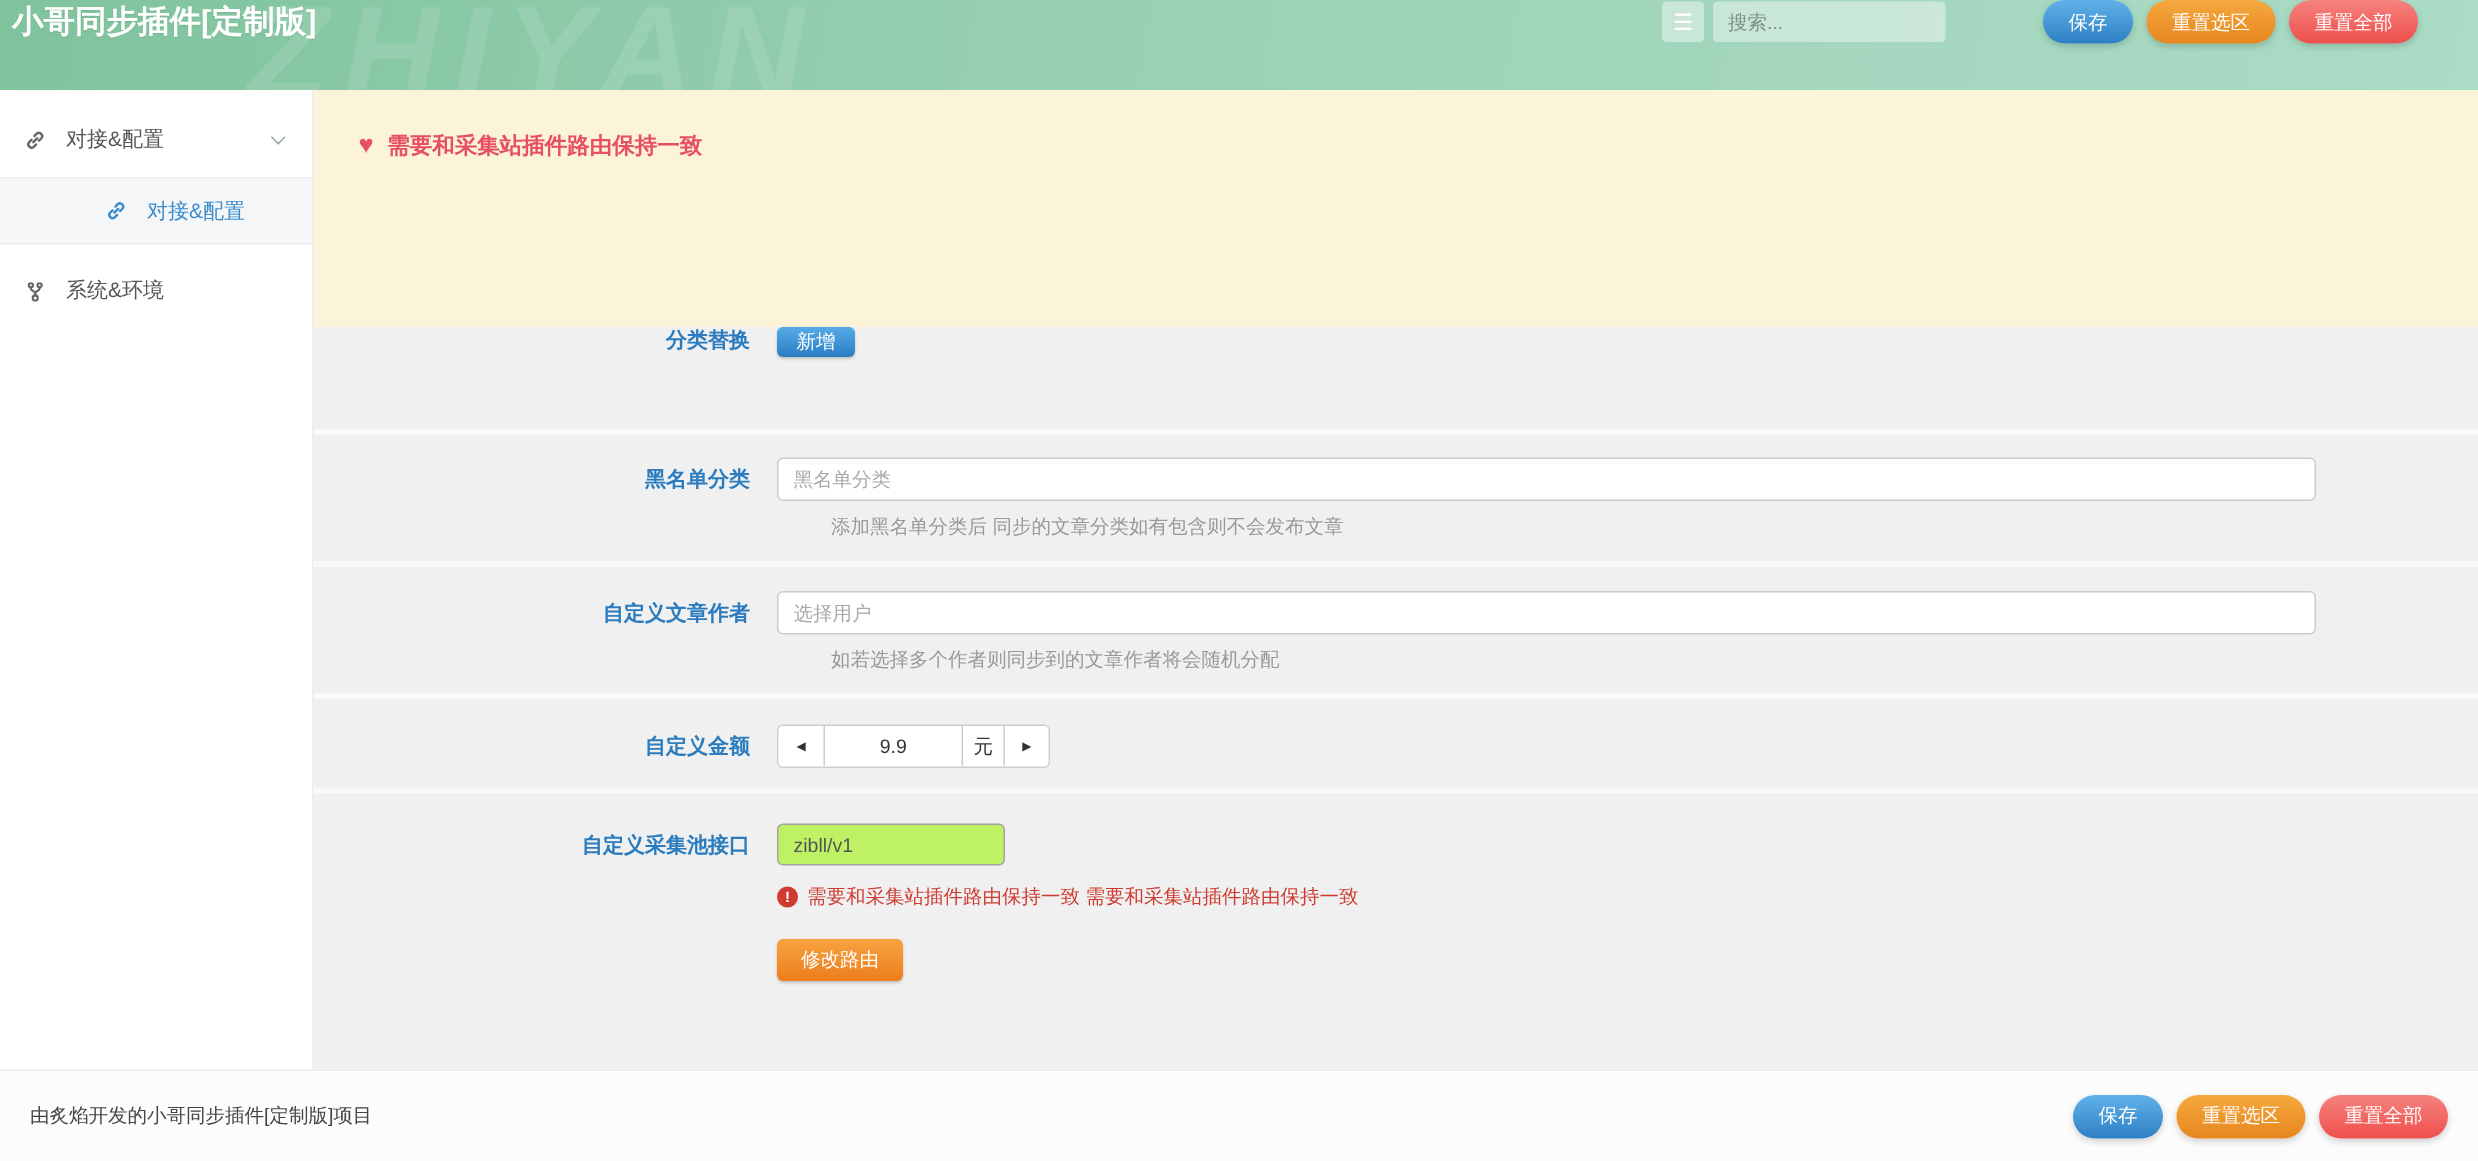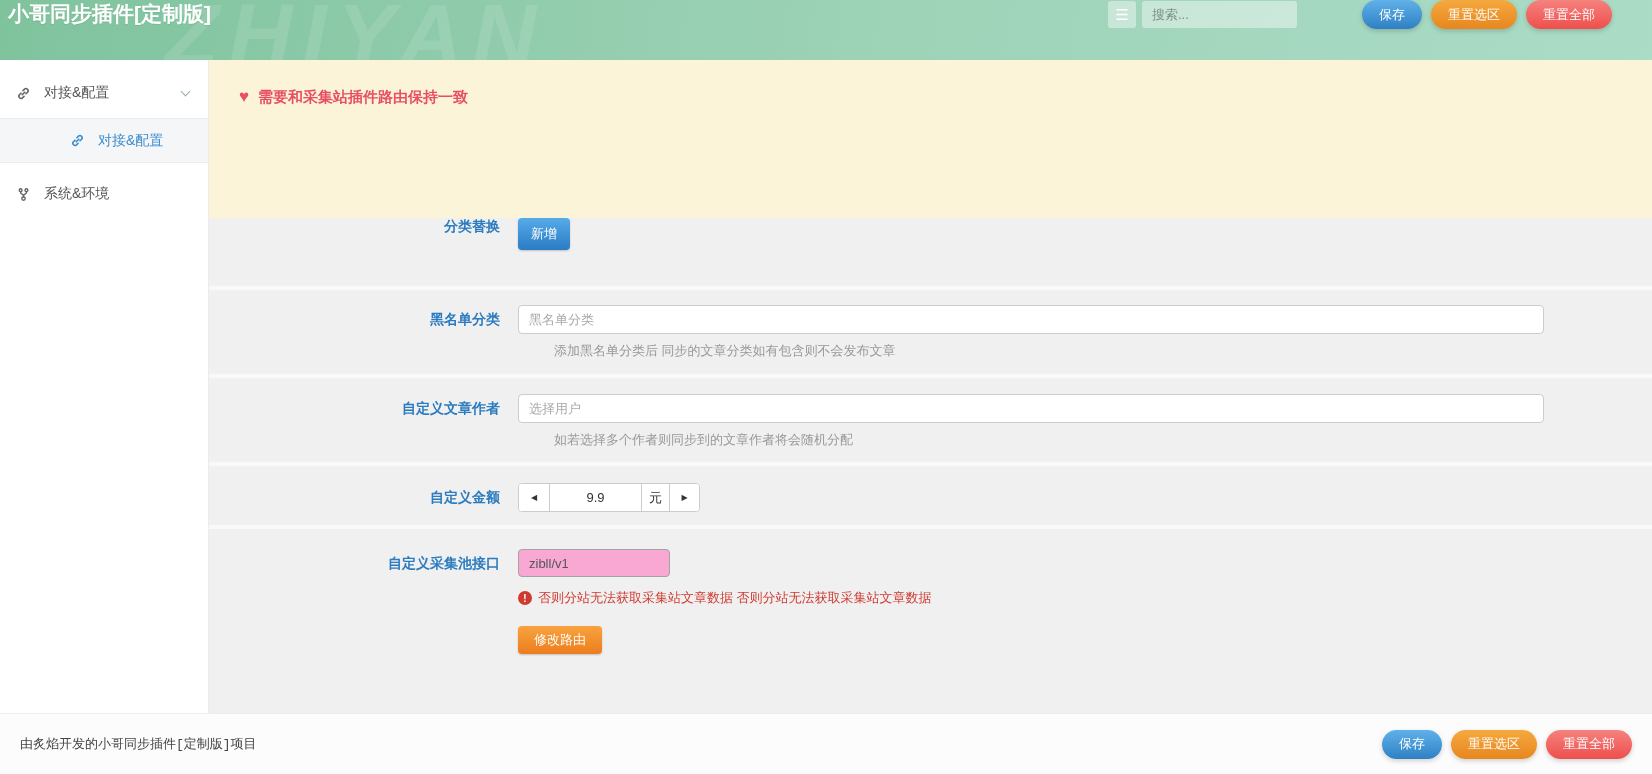--- a/index.html
+++ b/index.html
@@ -96,21 +96,21 @@
   .row-api  { flex:1; padding-top:20px; border-bottom:none;justify-content:space-between; }
 
   .txt {
     width:1026px; height:29px; border:1px solid #ccc; border-radius:4px;
     padding:0 10px; font-size:13px; color:#333; background:#fff; outline:none; font-family:inherit;
   }
   .txt::placeholder { color:#a9a9a9; }
   .help { margin-top:8px; color:#999; font-size:13px;margin-left:36px; }
 
   .btn-add {
-    height:32px; padding:0 13px; border:none; border-radius:4px; color:#fff; font-size:13px;
+    height:20px; padding:0 13px; border:none; border-radius:4px; color:#fff; font-size:13px;
     background:linear-gradient(180deg,#57abe8,#2a7cc4);
     cursor:pointer; box-shadow:0 1px 2px rgba(0,0,0,0.2); font-family:Liberation Sans, sans-serif;
   }
 
   .stepper {
     display:inline-flex; align-items:stretch; height:29px;
     border:1px solid #ccc; border-radius:4px; background:#fff; overflow:hidden;
   }
   .step-btn { width:30px; border:none; background:#fff; color:#333; font-size:8px; cursor:pointer; padding:0; }
   .step-btn.right { border-left:1px solid #ccc; }
@@ -118,38 +118,38 @@
     width:92px; border:none; border-left:1px solid #ccc; text-align:center;
     font-size:13px; color:#333; outline:none; font-family:inherit; background:#fff;
   }
   .step-unit {
     width:28px; display:flex; align-items:center; justify-content:center;
     border-left:1px solid #ccc; font-size:13px; color:#333;
   }
 
   .txt-ro {
     width:152px; height:28px; border:1px solid #a3a3a3; border-radius:4px;
-    background:#f9a8d4; padding:0 10px; font-size:13px; color:#555; font-family:inherit;
+    background:#bef264; padding:0 10px; font-size:13px; color:#555; font-family:inherit;
   }
   .warn { margin-top:12px; color:#cf3b30; font-size:13px; display:flex; align-items:center; }
   .warn-ico {
     width:14px; height:14px; border-radius:50%; background:#cf3b30; color:#fff;
     font-size:10px; font-weight:bold; display:inline-flex; align-items:center; justify-content:center;
     margin-right:6px; flex:0 0 14px;
   }
   .btn-modify {
     margin-top:19px; height:28px; padding:0 16px; border:none; border-radius:4px;
     color:#fff; font-size:13px; background:linear-gradient(180deg,#f7a33f,#ed7d1d);
     cursor:pointer; box-shadow:0 1px 2px rgba(0,0,0,0.2); font-family:inherit;
   }
 
   
   .footer {
     flex:0 0 61px; height:61px; background:#fcfcfc; border-top:1px solid #ececec;
-    display:flex; align-items:center; padding:0 20px;font-family:Liberation Mono, monospace;
+    display:flex; align-items:center; padding:0 20px;
   }
   .footer-text { color:#444; font-size:13px; }
   .footer-right { margin-left:auto; display:flex; align-items:center; }
 </style>
 </head>
 <body>
 
 <div class="app">
 
   <div class="header">
@@ -245,21 +245,21 @@
           </div>
         </div>
       </div>
 
       <div class="frow row-api">
         <div class="flabel">自定义采集池接口</div>
         <div class="fctrl">
           <input class="txt-ro" type="text" readonly="" value="zibll/v1" style="">
           <div class="warn">
             <span class="warn-ico">!</span>
-            <span>否则分站无法获取采集站文章数据 否则分站无法获取采集站文章数据</span>
+            <span>需要和采集站插件路由保持一致 需要和采集站插件路由保持一致</span>
           </div>
           <button class="btn-modify">修改路由</button>
         </div>
       </div>
 
     </div>
   </div>
 
   <div class="footer">
     <div class="footer-text">由炙焰开发的小哥同步插件[定制版]项目</div>

